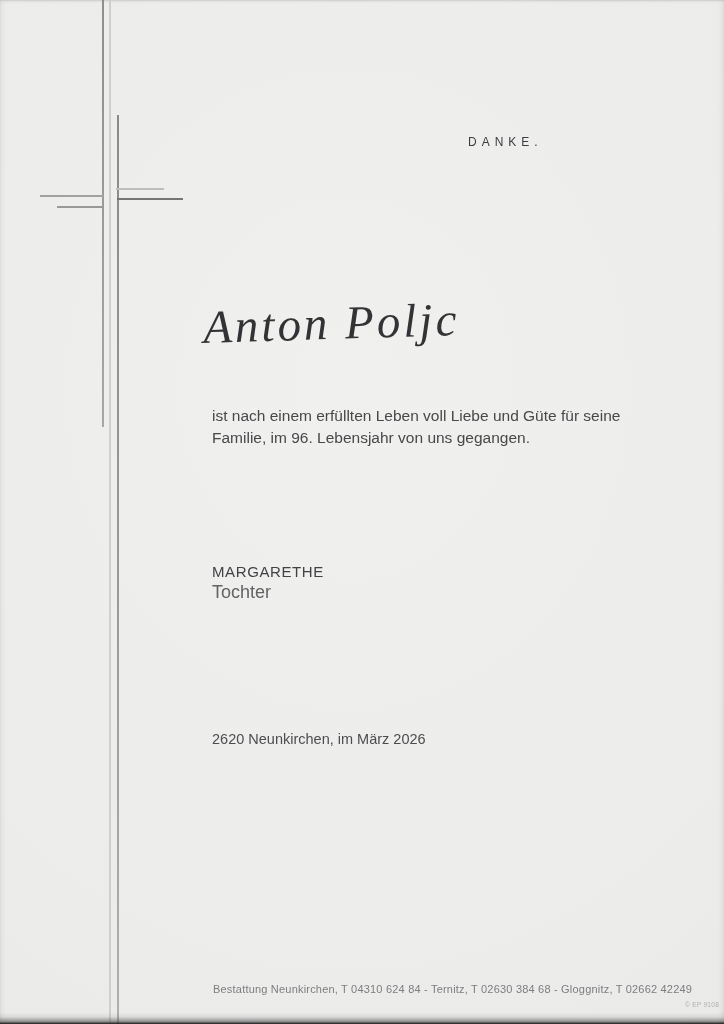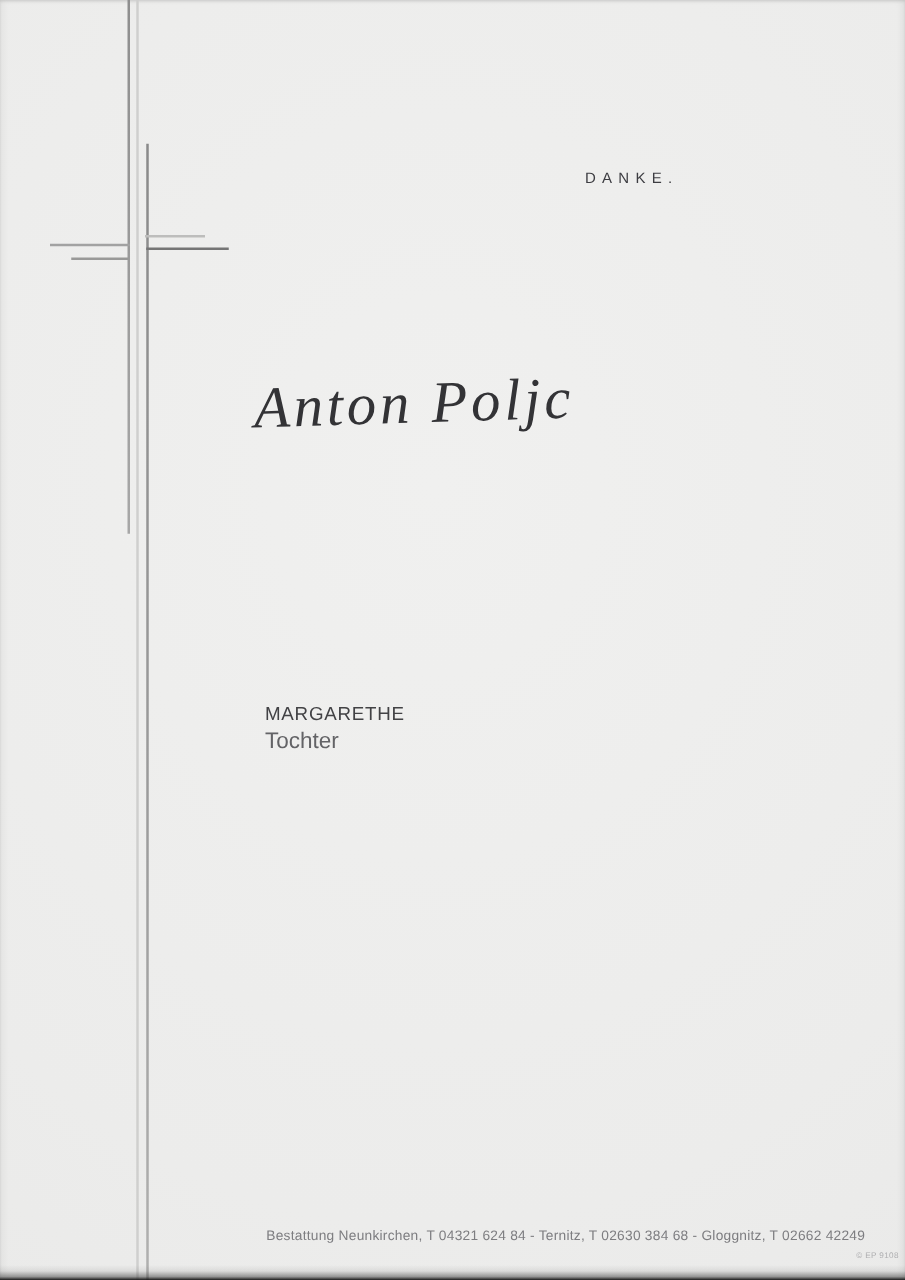--- a/index.html
+++ b/index.html
@@ -105,25 +105,28 @@
     <span class="h2"></span>
     <span class="h3"></span>
     <span class="h4"></span>
   </div>
 
   <div class="thanks">DANKE.</div>
 
   <div class="name">Anton Poljc</div>
 
 
+  <div class="para p1">ist nach einem erfüllten Leben voll Liebe und Güte für seine
+Familie, im 96. Lebensjahr von uns gegangen.</div>
 
 
   <div class="mourner-name">MARGARETHE</div>
   <div class="mourner-relation">Tochter</div>
 
+  <div class="place-date">2620 Neunkirchen, im März 2026</div>
 
-  <div class="footer">Bestattung Neunkirchen, T 04321 624 84 - Ternitz, T 02630 384 68 - Gloggnitz, T 02662 42249</div>
+  <div class="footer">Bestattung Neunkirchen, T 04310 624 84 - Ternitz, T 02630 384 68 - Gloggnitz, T 02662 42249</div>
 
   <div class="print-code">© EP 9108</div>
 
   <div class="bottom-shadow"></div>
 
 </div>
 
 </body></html>

